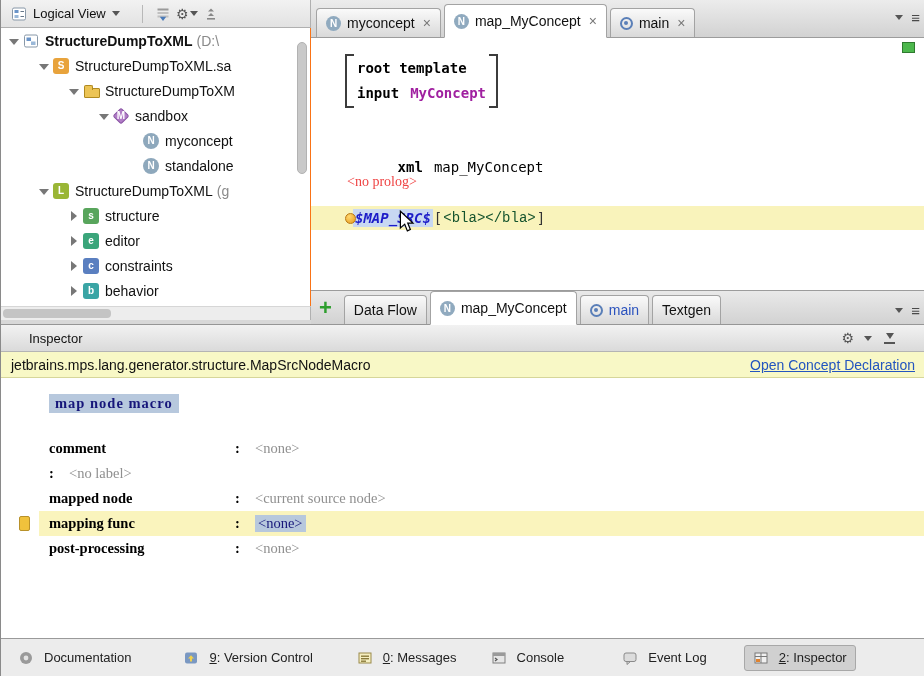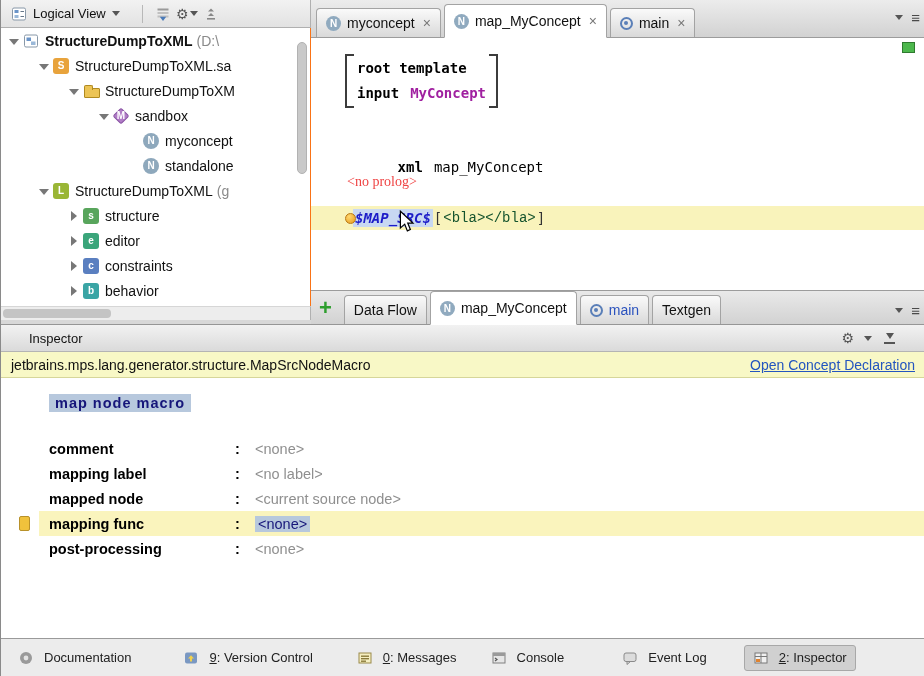--- a/index.html
+++ b/index.html
@@ -76,21 +76,21 @@
   .accent-label { color:#2a52be; }
 
   
   .insp-header { position:absolute; left:0; top:324px; width:924px; height:28px; background:linear-gradient(#f2f2f2,#dadada); border-top:1px solid #969696; border-bottom:1px solid #b4b4b4; display:flex; align-items:center; padding:0 28px; }
   .insp-head-icons { margin-left:auto; display:flex; align-items:center; gap:10px; }
   .hide-btn { position:relative; width:15px; height:15px; }
   .hide-btn::before { content:""; position:absolute; left:3.5px; top:2px; border-left:4px solid transparent; border-right:4px solid transparent; border-top:6px solid #555; }
   .hide-btn::after { content:""; position:absolute; left:2px; right:2px; bottom:2px; height:2px; background:#555; }
   .insp-notice { position:absolute; left:0; top:352px; width:924px; height:26px; background:#f8f8c6; border-bottom:1px solid #d6d69a; display:flex; align-items:center; padding:0 10px; font-size:14px; }
   .concept-link { margin-left:auto; color:#2355bf; text-decoration:underline; cursor:pointer; }
-  .insp-body { position:absolute; left:0; top:378px; width:924px; height:260px; background:#fff; font-family:Liberation Sans, sans-serif; font-size:14.5px; }
+  .insp-body { position:absolute; left:0; top:378px; width:924px; height:260px; background:#fff; font-family:Liberation Serif, serif; font-size:14.5px; }
   .node-chip { position:absolute; left:48px; top:16px; background:#b7c8dd; color:#16167a; font-weight:bold; padding:1px 6px; letter-spacing:1px; }
   .props { position:absolute; left:0; top:58px; right:0; }
   .prop-row { position:relative; z-index:0; height:25px; display:flex; align-items:center; padding-left:48px; }
   .prop-row.hl::before { content:""; position:absolute; left:38px; right:0; top:0; bottom:0; background:#faf4bd; z-index:-1; }
   .pname { font-weight:bold; width:186px; color:#000; }
   .pcolon { font-weight:bold; width:20px; color:#000; }
   .pvalue { color:#8f8f8f; }
   .pvalue.sel { background:#b7c8dd; color:#16167a; padding:0 3px; }
   .gutter-marker { position:absolute; left:18px; top:138px; width:11px; height:15px; background:#f0c23c; border:1px solid #b8912a; border-radius:2px; }
 
@@ -291,21 +291,20 @@
   </div>
   <div class="insp-body">
     <span class="node-chip">map node macro</span>
     <div class="props">
       <div class="prop-row">
         <span class="pname">comment</span>
         <span class="pcolon">:</span>
         <span class="pvalue">&lt;none&gt;</span>
       </div>
       <div class="prop-row">
-        <span class="pname">mapping label</span>
         <span class="pcolon">:</span>
         <span class="pvalue">&lt;no label&gt;</span>
       </div>
       <div class="prop-row">
         <span class="pname">mapped node</span>
         <span class="pcolon">:</span>
         <span class="pvalue">&lt;current source node&gt;</span>
       </div>
       <div class="prop-row hl">
         <span class="pname">mapping func</span>

